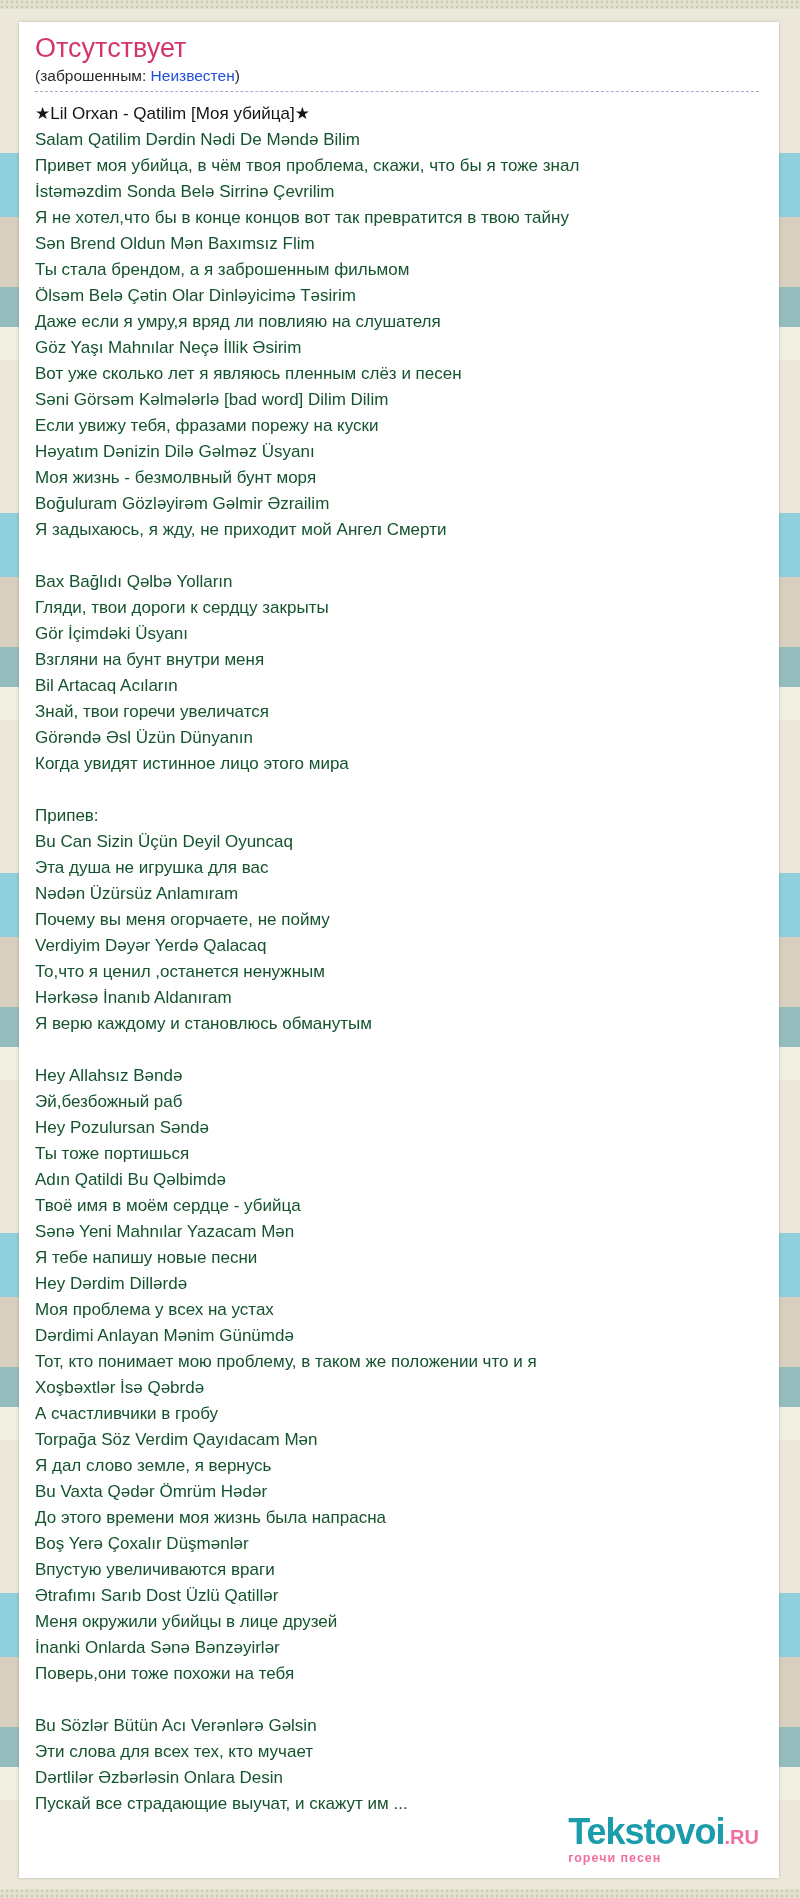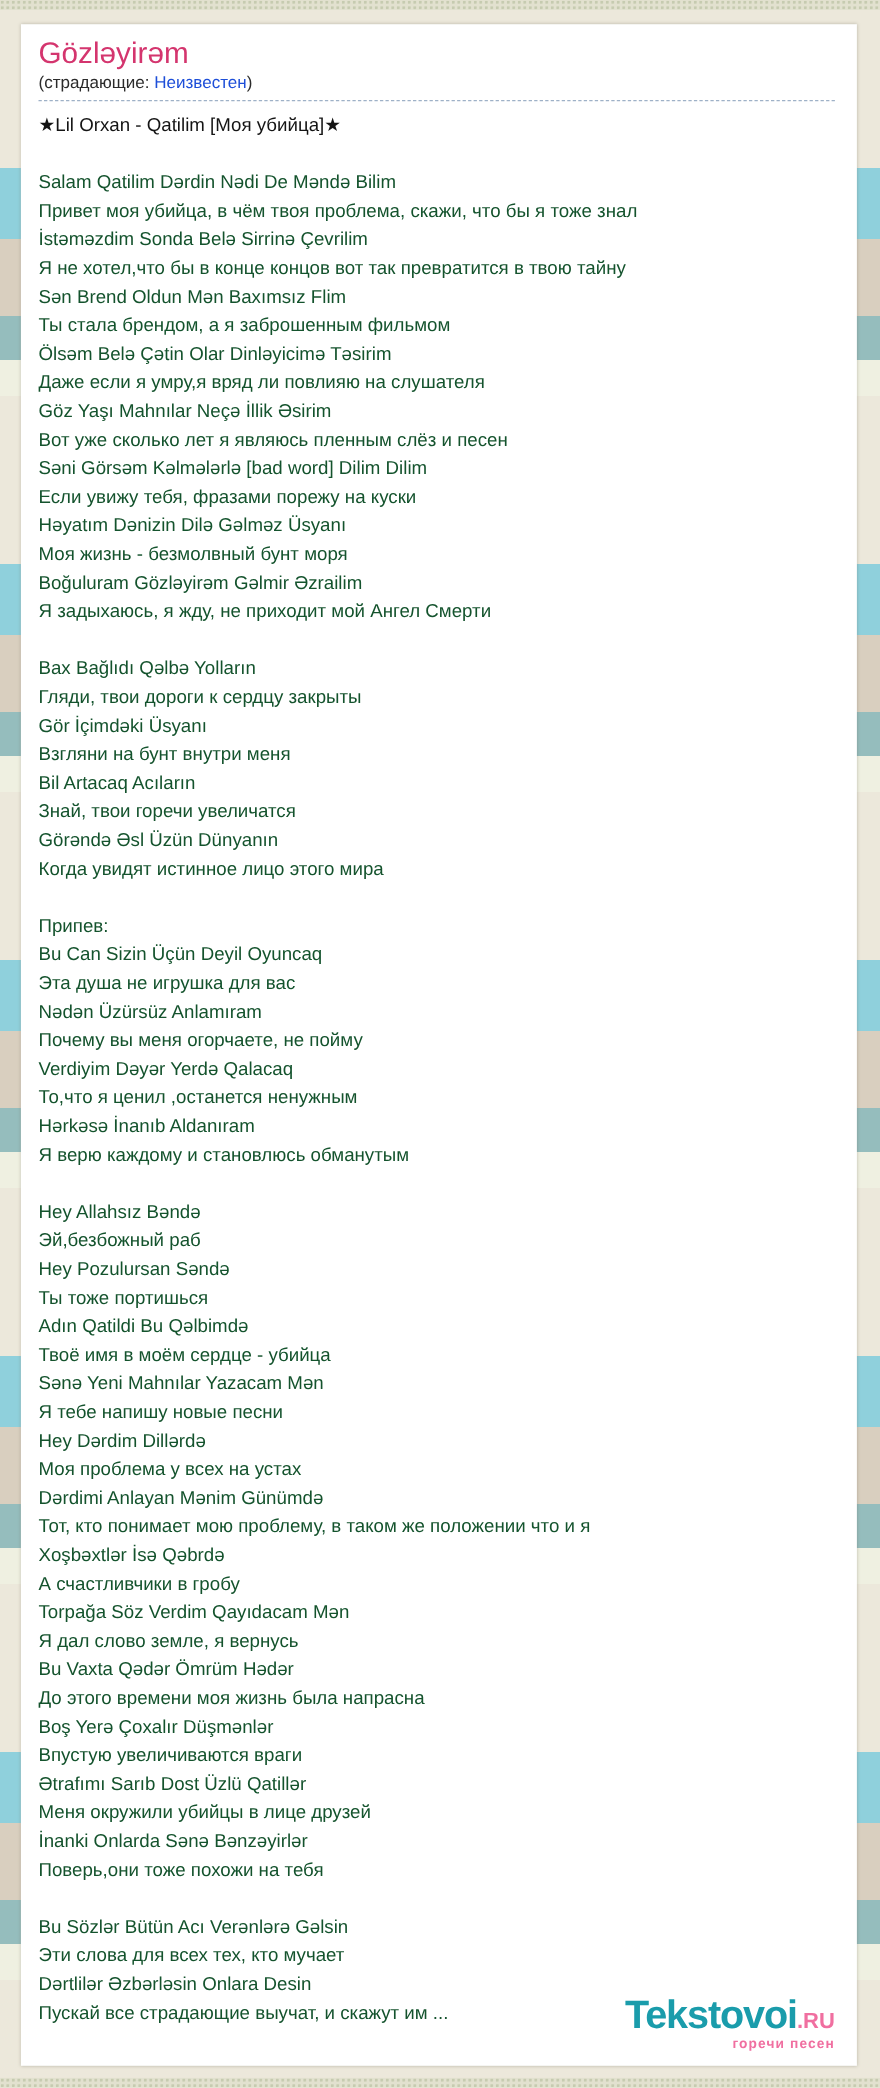--- a/index.html
+++ b/index.html
@@ -61,32 +61,30 @@
   .dashed-divider {
     margin-top: 5px;
     border-bottom: 1px dashed #9eb1c7;
     height: 0;
   }
   .song-title {
     margin-top: 9px;
     font-size: 17px;
     line-height: 26px;
     color: #141414;
-    margin-bottom: 26px; 
   }
   .lyrics {
     font-size: 17px;
     line-height: 26px;
     color: #14532d;
     white-space: pre-line;
   }
   .site-logo {
     position: absolute;
     right: 20px; bottom: 14px;
-    text-align: right;
     cursor: pointer;
     line-height: 1;
     z-index: 4;
     margin-left: 26px;
   }
   .logo-brand {
     font-size: 36px;
     font-weight: 700;
     color: #1a9cab;
     letter-spacing: -1px;
@@ -105,24 +103,24 @@
     letter-spacing: 1px;
   }
 </style>
 </head>
 <body>
 
 <div class="dotted-strip top"></div>
 
 <div class="paper">
 
-  <h1 class="page-title">Gözləyirəm</h1>
+  <h1 class="page-title">Отсутствует</h1>
 
   <div class="performer-line">
-    <span>(страдающие: </span><a class="performer-link">Неизвестен</a><span>)</span>
+    <span>(заброшенным: </span><a class="performer-link">Неизвестен</a><span>)</span>
   </div>
 
   <div class="dashed-divider"></div>
 
   <div class="song-title">★Lil Orxan - Qatilim [Моя убийца]★</div>
 
   <div class="lyrics">Salam Qatilim Dərdin Nədi De Məndə Bilim
 Привет моя убийца, в чём твоя проблема, скажи, что бы я тоже знал
 İstəməzdim Sonda Belə Sirrinə Çevrilim
 Я не хотел,что бы в конце концов вот так превратится в твою тайну

